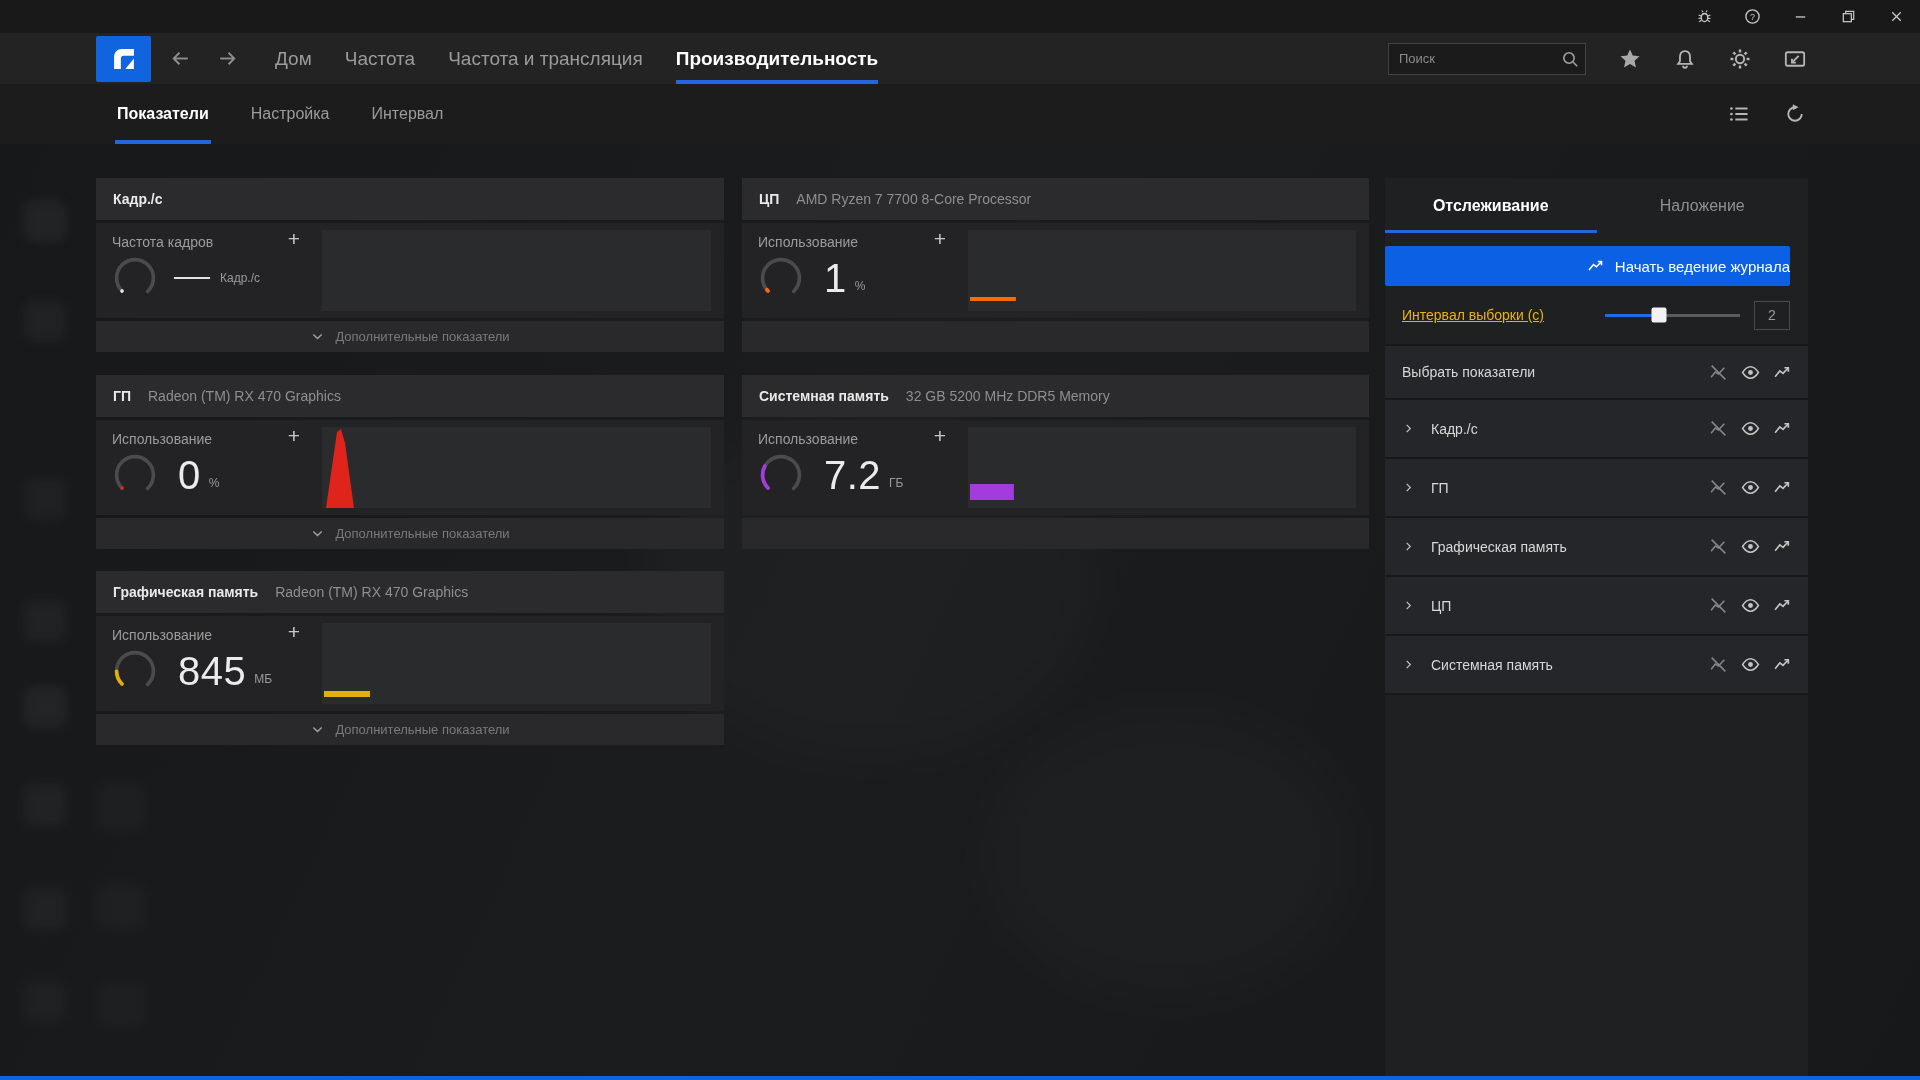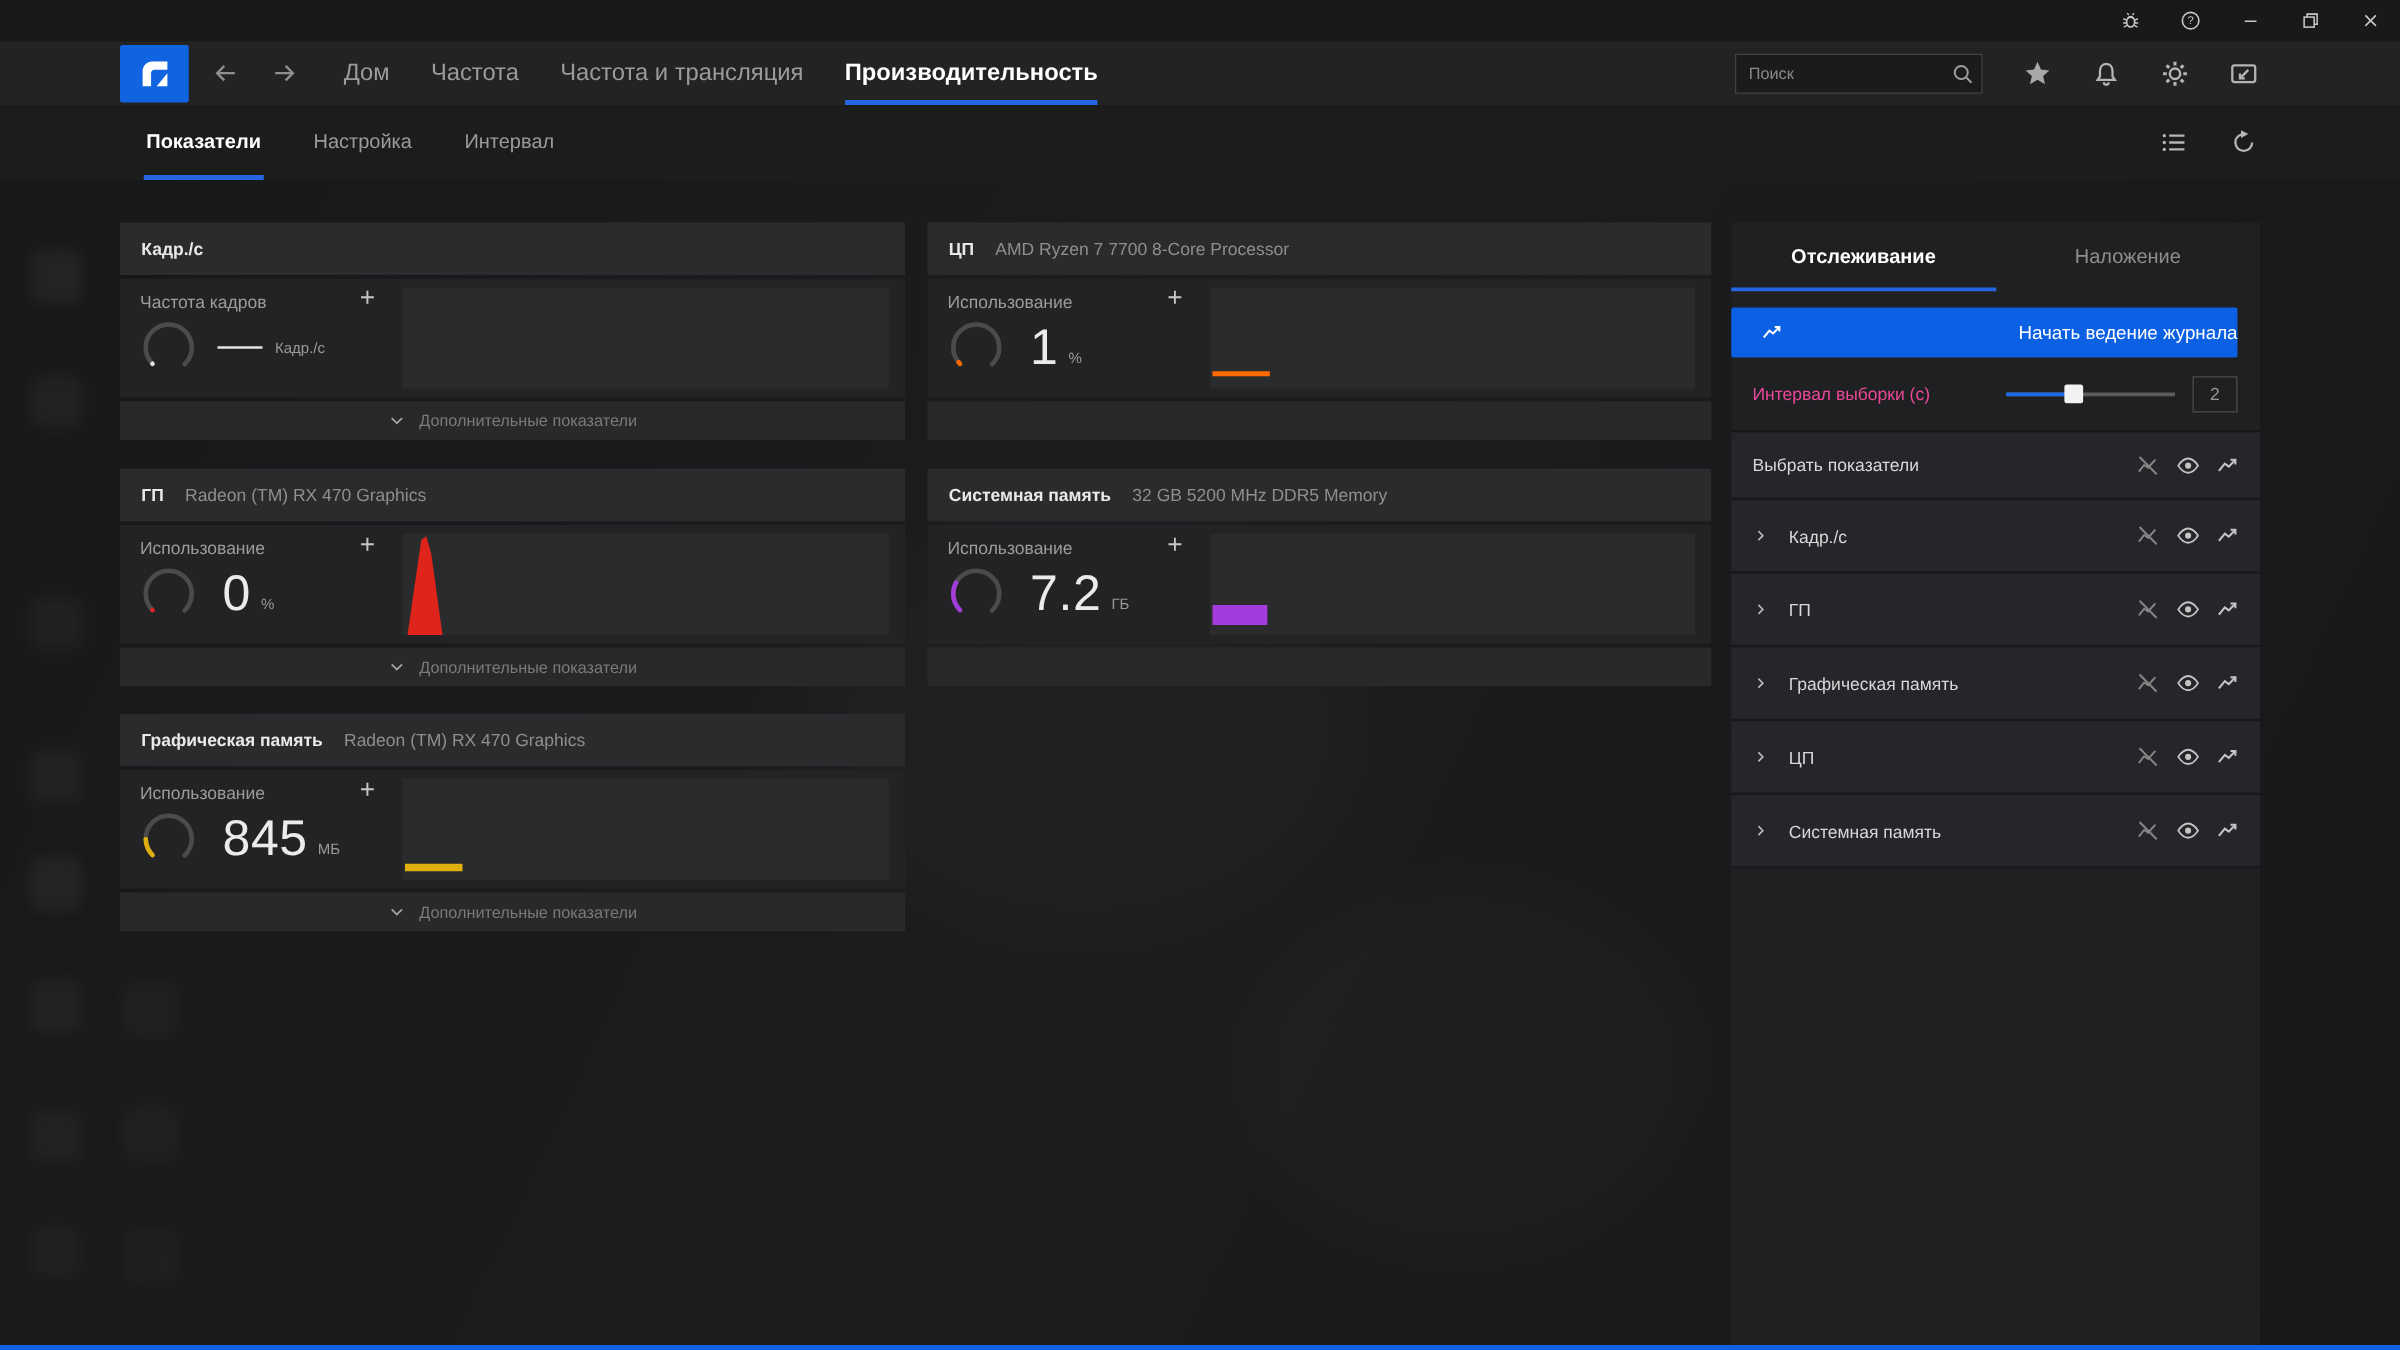--- a/index.html
+++ b/index.html
@@ -76,24 +76,24 @@
                gap:10px;color:#7a7a7a;font-size:13px;}
   .chev-d{width:15px;height:15px;color:#a2a2a2;}
 
   
   .sidebar{position:absolute;left:1385px;top:178px;width:423px;bottom:4px;background:#1f2022;z-index:4;}
   .sb-tabs{height:55px;display:flex;}
   .sb-tab{flex:1;display:flex;align-items:center;justify-content:center;font-size:16px;color:#8f8f8f;
           border-bottom:3px solid transparent;box-sizing:border-box;padding-top:3px;}
   .sb-tab.active{color:#fff;font-weight:700;border-bottom-color:#2466e0;}
   .log-btn{margin:13px 18px 0 0;height:40px;background:#0b60e4;border-radius:2px;
-           display:flex;align-items:center;justify-content:space-between;gap:10px;color:#fff;font-size:15px;padding-left:24px;}
+           display:flex;align-items:center;justify-content:flex-end;gap:10px;color:#fff;font-size:15px;padding-left:24px;}
   .log-btn .ico{color:#fff;width:18px;height:18px;}
   .slider-row{height:58px;display:flex;align-items:center;padding:0 18px 0 17px;}
-  .slider-label{font-size:14px;color:#ec4899;}
+  .slider-label{font-size:14px;color:#eab308;text-decoration:underline;}
   .slider-track{width:135px;height:3px;background:#5c5c5c;margin-left:auto;position:relative;}
   .slider-fill{position:absolute;left:0;top:0;height:3px;width:40%;background:#1f6ae8;}
   .slider-thumb{position:absolute;left:40%;top:50%;transform:translate(-50%,-50%);
                 width:15px;height:15px;background:#f2f2f2;border-radius:2px;}
   .slider-value{width:34px;height:27px;border:1px solid #4c4c4c;margin-left:14px;
                 display:flex;align-items:center;justify-content:center;font-size:14px;color:#9a9a9a;}
   .sb-row{height:57px;background:#242629;border-bottom:2px solid #17181a;display:flex;
           align-items:center;padding:0 16px 0 17px;box-sizing:content-box;}
   .sb-row.first{border-top:2px solid #17181a;height:52px;}
   .sb-row-label{font-size:14px;color:#d8d8d8;text-align:right;}

